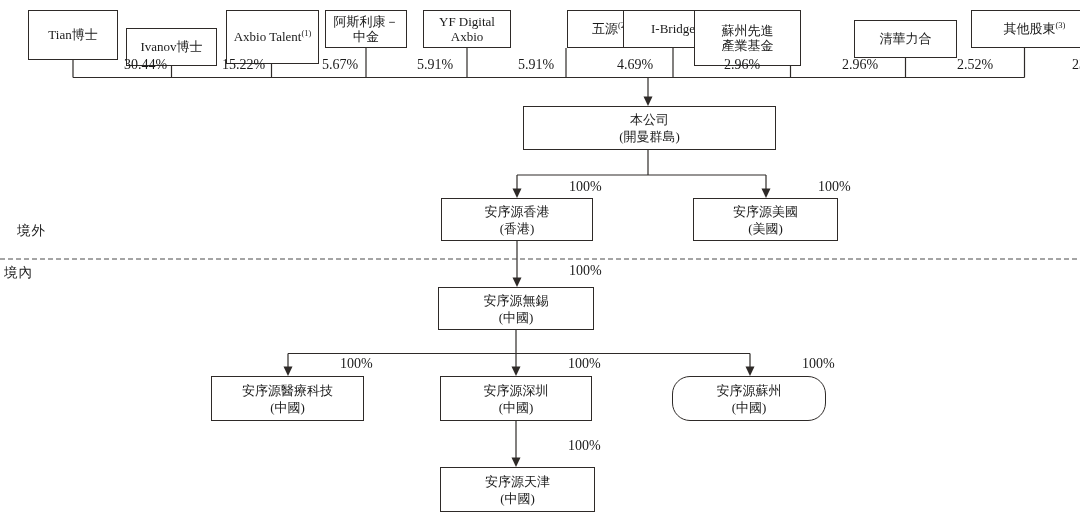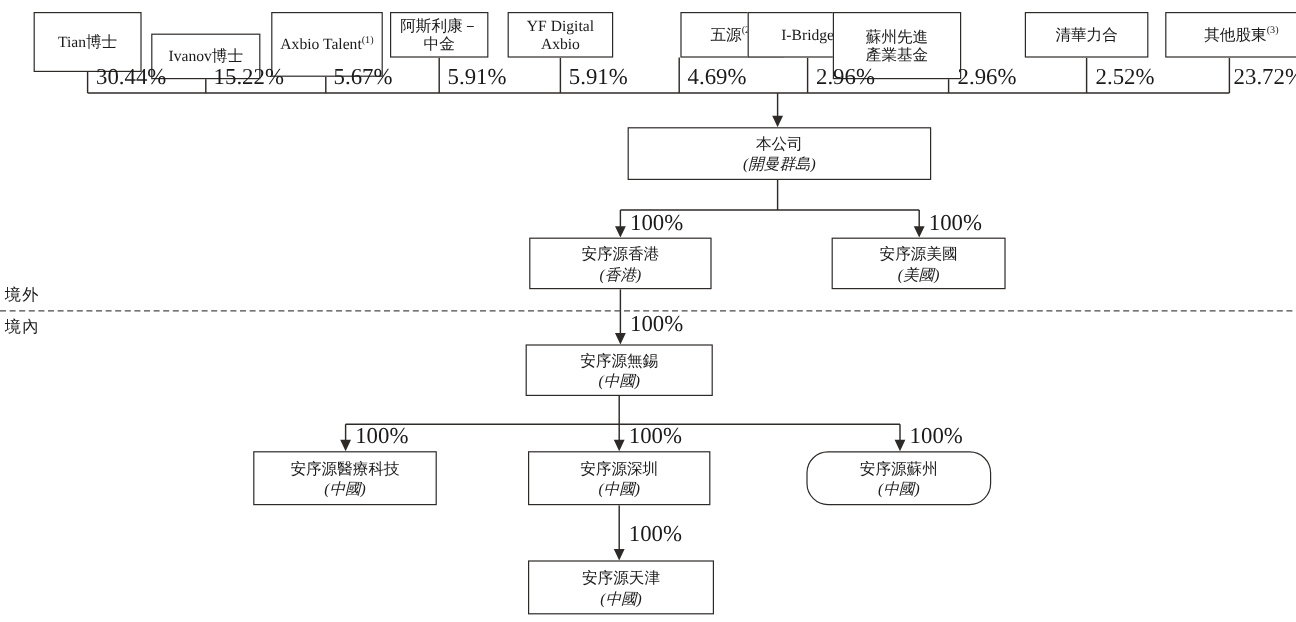--- a/index.html
+++ b/index.html
@@ -17,26 +17,27 @@
     box-sizing:border-box;
     border:1.2px solid #2e2a28;
     background:#ffffff;
     display:flex;flex-direction:column;
     align-items:center;justify-content:center;
     text-align:center;
     z-index:2;
     font-size:13px;
     line-height:15.5px;
   }
-  .box .loc{font-style:italic;text-align:right;}
+  .box .loc{text-align:right;}
   .box sup{font-size:8.5px;line-height:0;}
   .pct{
     position:absolute;z-index:2;
-    font-size:19px;line-height:15px;
+    font-size:14px;line-height:15px;
     white-space:nowrap;
+    margin-left:44px;
   }
   .region{
     position:absolute;z-index:2;left:4px;
     font-size:13.5px;letter-spacing:1px;
   }
   .entity{line-height:17px;}
 </style>
 </head>
 <body>
 
@@ -83,21 +84,21 @@
       <polygon points="517,287 512.5,277.5 521.5,277.5"></polygon>
       <polygon points="288,376 283.5,366.5 292.5,366.5"></polygon>
       <polygon points="516,376 511.5,366.5 520.5,366.5"></polygon>
       <polygon points="750,376 745.5,366.5 754.5,366.5"></polygon>
       <polygon points="516,467 511.5,457.5 520.5,457.5"></polygon>
     </g>
 
     <line x1="0" y1="259" x2="1080" y2="259" stroke="#4a4a4a" stroke-width="1" stroke-dasharray="5,3"></line>
   </svg>
 
-  <div class="region" style="top:237px;">境外</div>
+  <div class="region" style="top:222px;margin-left:13px;">境外</div>
   <div class="region" style="top:264px;">境內</div>
 
   <div class="box" style="left:28px;top:10px;width:90px;height:50px;">
     <span><span>Tian博士</span></span>
   </div>
   <div class="box" style="left:126px;top:28px;width:91px;height:38px;">
     <span><span>Ivanov博士</span></span>
   </div>
   <div class="box" style="left:213px;top:10px;width:93px;height:54px;margin-left:13px;">
     <span><span>Axbio Talent</span><sup>(1)</sup></span>
@@ -113,21 +114,21 @@
   <div class="box" style="left:523px;top:10px;width:86px;height:38px;margin-left:44px;">
     <span><span>五源</span><sup>(2)</sup></span>
   </div>
   <div class="box" style="left:623px;top:10px;width:100px;height:38px;">
     <span><span>I-Bridge</span></span>
   </div>
   <div class="box" style="left:694px;top:10px;width:107px;height:56px;">
     <span><span>蘇州先進</span></span>
     <span>產業基金</span>
   </div>
-  <div class="box" style="left:854px;top:10px;width:103px;height:38px;">
+  <div class="box" style="left:854px;top:20px;width:103px;height:38px;">
     <span><span>清華力合</span></span>
   </div>
   <div class="box" style="left:971px;top:10px;width:110px;height:38px;padding-left:17px;">
     <span><span>其他股東</span><sup>(3)</sup></span>
   </div>
 
   <div class="pct" style="left:80px;top:57px;">30.44%</div>
   <div class="pct" style="left:178px;top:57px;">15.22%</div>
   <div class="pct" style="left:278px;top:57px;">5.67%</div>
   <div class="pct" style="left:373px;top:57px;">5.91%</div>

